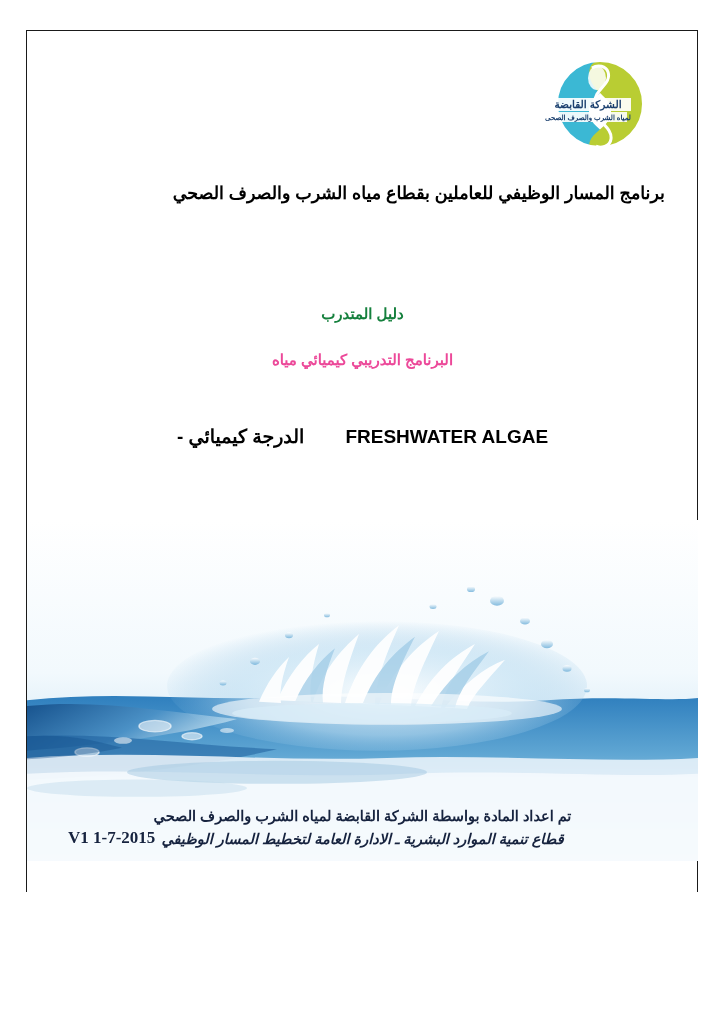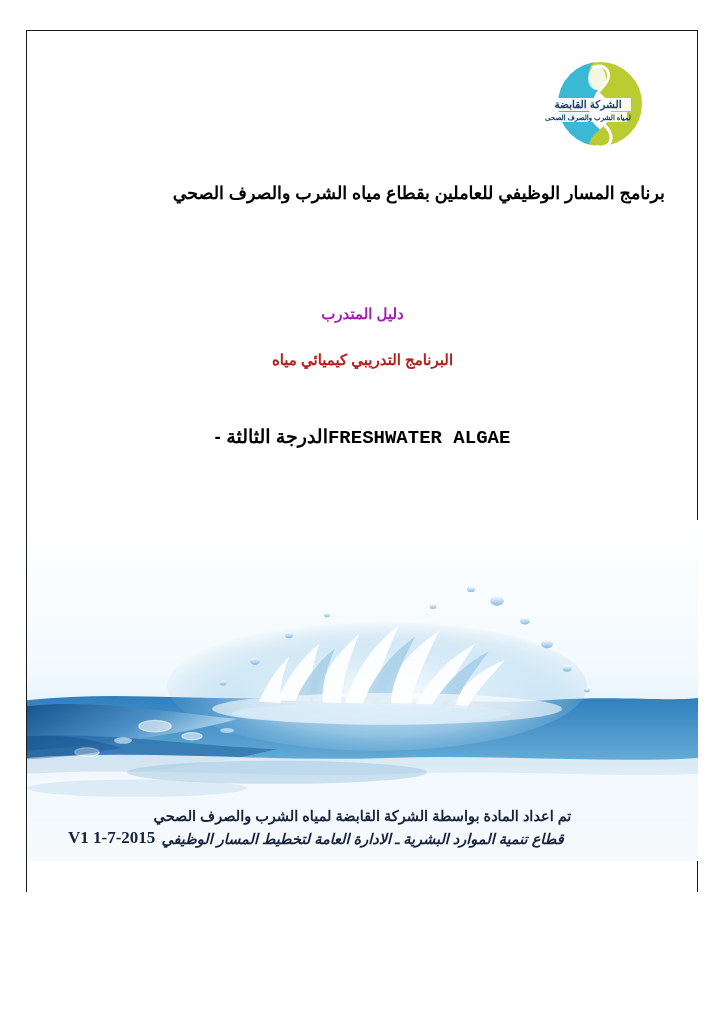--- a/index.html
+++ b/index.html
@@ -54,42 +54,43 @@
     position: absolute;
     top: 305px;
     left: 60px;
     right: 60px;
     text-align: center;
     direction: rtl;
   }
   .sub-line-1 {
     font-size: 15px;
     font-weight: bold;
-    color: #a21caf;
+    color: #15803d;
     margin-bottom: 28px;
     text-align: center;
   }
   .sub-line-2 {
     font-size: 15px;
     font-weight: bold;
-    color: #b91c1c;
+    color: #ec4899;
   }
   .course-line {
     position: absolute;
     top: 425px;
     left: 60px;
     right: 60px;
     text-align: center;
     direction: rtl;
     font-size: 19px;
     font-weight: bold;
     color: #000000;
   }
   .course-line .en {
-    font-family: Liberation Mono, monospace;
+    font-family: Liberation Sans, sans-serif;
+    padding-left: 41px;
   }
 
   
   .water {
     position: absolute;
     left: 27px;
     right: 27px;
     top: 520px;
     bottom: 31px;
     overflow: hidden;
@@ -164,21 +165,21 @@
   </div>
 
   <div class="main-title">برنامج المسار الوظيفي للعاملين بقطاع مياه الشرب والصرف الصحي</div>
 
   <div class="sub-block">
     <div class="sub-line-1">دليل المتدرب</div>
     <div class="sub-line-2">البرنامج التدريبي كيميائي مياه</div>
   </div>
 
   <div class="course-line">
-    <span class="en">FRESHWATER ALGAE</span><span>الدرجة الثالثة -</span>
+    <span class="en">FRESHWATER ALGAE</span><span>الدرجة كيميائي -</span>
   </div>
 
   <div class="water">
     <svg class="water-svg" viewBox="0 0 671 473" preserveAspectRatio="none" xmlns="http://www.w3.org/2000/svg">
       <defs>
         <linearGradient id="skyGrad" x1="0" y1="0" x2="0" y2="1">
           <stop offset="0%" stop-color="#ffffff"></stop>
           <stop offset="45%" stop-color="#f2f9fd"></stop>
           <stop offset="72%" stop-color="#cfe6f5"></stop>
           <stop offset="100%" stop-color="#9cc9e6"></stop>

